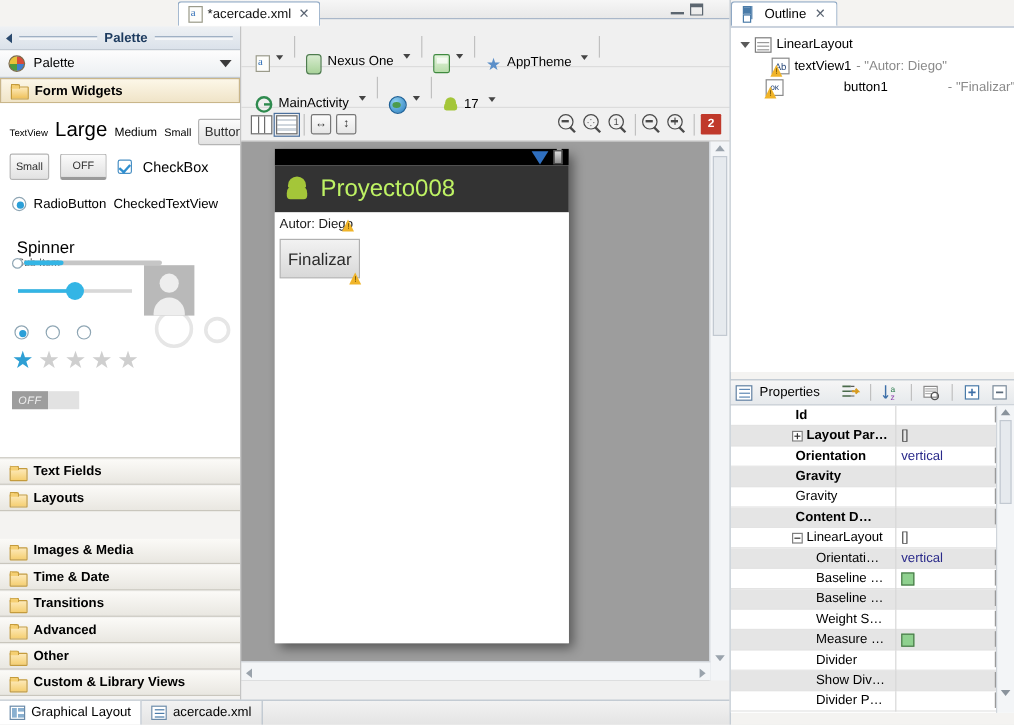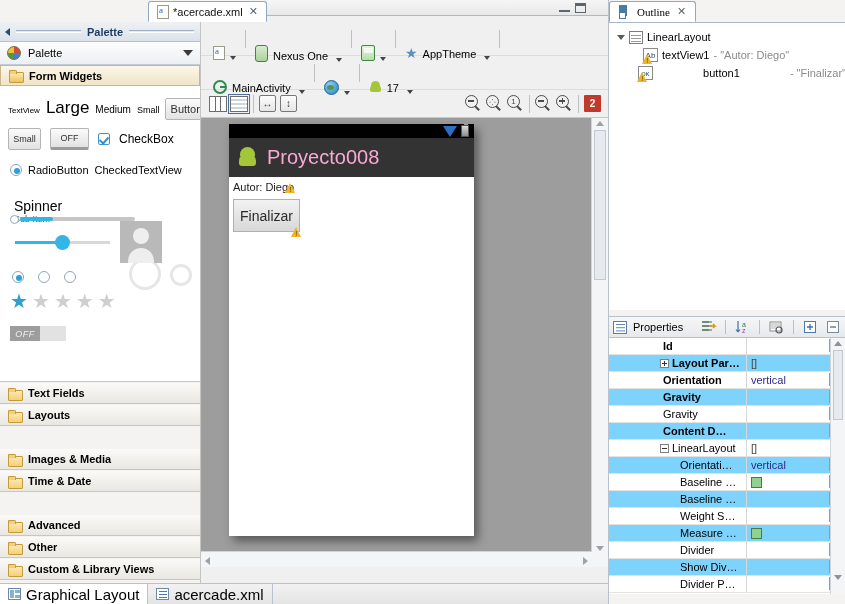--- a/index.html
+++ b/index.html
@@ -86,39 +86,39 @@
 
   .pbar{height:4px;background:#c6c6c6;border-radius:2px;position:relative;}
   .pbar i{position:absolute;left:0;top:0;height:4px;background:#33b5e5;border-radius:2px;}
   .seek{height:3px;background:#d8d8d8;position:relative;}
   .seek i{position:absolute;left:0;top:0;height:3px;background:#33b5e5;}
   .seek b{position:absolute;left:40px;top:-6px;width:15px;height:15px;border-radius:50%;background:#33b5e5;}
 
   
   .bottombar{position:absolute;left:0;bottom:0;width:608px;height:21px;
     background:linear-gradient(#f2f2f2,#e4e4e4);border-top:1px solid #b9c2cc;display:flex;align-items:flex-end;}
-  .btab{height:20px;display:flex;align-items:center;gap:5px;padding:0 8px;font-size:15px;border-right:1px solid #b9c2cc;}
+  .btab{height:20px;display:flex;align-items:center;gap:5px;padding:0 8px;font-size:11px;border-right:1px solid #b9c2cc;}
   .btab.active{background:#fff;}
   .bico{width:13px;height:12px;border:1px solid #6b8aa8;background:#fff;position:relative;flex:none;}
   .bico.g:before{content:"";position:absolute;left:1px;top:1px;width:4px;height:8px;background:#8ab0d0;}
   .bico.g:after{content:"";position:absolute;left:6px;top:1px;width:5px;height:3px;
     background:#8ab0d0;box-shadow:0 5px 0 #8ab0d0;}
   .bico.x:before{content:"";position:absolute;left:2px;top:2px;width:8px;height:1px;background:#4a7ba8;
     box-shadow:0 3px 0 #4a7ba8,0 6px 0 #4a7ba8;}
 
   
   .editor{position:absolute;left:200px;top:22px;width:408px;height:561px;background:#f0f0f0;
     border-left:1px solid #c4c4c4;}
   .tb1{position:absolute;left:0;top:0;width:408px;height:34px;display:flex;align-items:center;
     padding-left:8px;border-bottom:1px solid #dcdcdc;}
   .tb2{position:absolute;left:0;top:34px;width:408px;height:34px;display:flex;align-items:center;
     padding-left:8px;border-bottom:1px solid #dcdcdc;}
   .tb3{position:absolute;left:0;top:68px;width:408px;height:28px;display:flex;align-items:center;
     padding-left:8px;border-bottom:1px solid #c8c8c8;}
-  .tbtn{display:flex;align-items:flex-end;gap:5px;padding:2px 4px;border-radius:2px;font-size:11px;margin-top:29px;}
+  .tbtn{display:flex;align-items:flex-start;gap:5px;padding:2px 4px;border-radius:2px;font-size:11px;margin-top:29px;}
 
   .devico{width:13px;height:17px;border:1.5px solid #4e7c4e;border-radius:3px;
     background:linear-gradient(#d8ecd0,#a9d39a);flex:none;}
   .cfgico{width:14px;height:16px;border:1.5px solid #3f8a3f;border-radius:2px;
     background:linear-gradient(#e4f4dd,#b9ddab);flex:none;position:relative;}
   .cfgico:after{content:"";position:absolute;left:2px;top:2px;width:9px;height:5px;background:#fff;opacity:.7;}
   .staric{color:#5b8fc9;font-size:14px;line-height:14px;}
   .actico{width:14px;height:14px;border-radius:50%;border:2px solid #2f8b4f;position:relative;flex:none;}
   .actico:after{content:"";position:absolute;left:5px;top:4px;width:6px;height:2px;background:#2f8b4f;}
   .globe{width:15px;height:15px;border-radius:50%;background:radial-gradient(circle at 35% 30%,#8fd0f0,#2b7fc0);
@@ -156,40 +156,40 @@
   .statusbar{height:14px;background:#000;display:flex;align-items:center;justify-content:flex-end;gap:4px;padding-right:5px;}
   .sig{width:0;height:0;border-left:7px solid transparent;border-right:7px solid transparent;border-top:11px solid #2f6fbf;}
   .bat{width:8px;height:12px;background:linear-gradient(#dcdcdc,#8d8d8d);position:relative;border:1px solid #555;}
   .bat:before{content:"";position:absolute;left:2px;top:-3px;width:4px;height:2px;background:#9a9a9a;}
   .actionbar{height:39px;background:#333;display:flex;align-items:center;gap:9px;padding-left:8px;}
   .adroid{width:21px;height:21px;position:relative;flex:none;}
   .adroid:before{content:"";position:absolute;left:2px;top:6px;width:17px;height:13px;
      background:#a4c639;border-radius:8px 8px 3px 3px;}
   .adroid:after{content:"";position:absolute;left:3px;top:0px;width:15px;height:9px;
      background:#a4c639;border-radius:8px 8px 0 0;}
-  .apptitle{color:#f9a8d4;font-size:20px;}
+  .apptitle{color:#bef264;font-size:20px;}
   .pvbody{background:#fff;height:359px;position:relative;padding:4px 0 0 4px;}
   .tvtext{font-size:11px;color:#1c1c1c;display:inline-block;position:relative;}
   .finbtn{margin-top:6px;display:inline-flex;align-items:center;justify-content:center;
      width:67px;height:33px;background:linear-gradient(#f2f2f2,#d8d8d8);border:1px solid #b0b0b0;
      font-size:14px;color:#2a2a2a;position:relative;}
   .warn{position:absolute;width:11px;height:10px;}
   .warn:before{content:"";position:absolute;left:0;top:0;width:0;height:0;
      border-left:5.5px solid transparent;border-right:5.5px solid transparent;border-bottom:10px solid #f0b429;}
   .warn:after{content:"!";position:absolute;left:4.3px;top:2.5px;font-size:7px;color:#5a4000;line-height:7px;}
 
   .vscroll{position:absolute;right:0;top:96px;width:17px;height:449px;background:#f3f5f7;border-left:1px solid #cfd4da;}
   .hscroll{position:absolute;left:0;bottom:16px;width:391px;height:16px;background:#f3f5f7;border-top:1px solid #cfd4da;}
   .sbthumb{background:#e6eaee;border:1px solid #c2c9d1;}
 
   
   .rightcol{position:absolute;left:608px;top:0;width:237px;height:604px;background:#f4f3f1;
     border-left:1px solid #b9c2cc;}
   .otab{position:absolute;left:0;top:1px;height:21px;display:flex;align-items:center;gap:5px;
-    padding:0 9px;background:#fff;border:1px solid #8fa8c4;border-bottom:1px solid #fff;border-radius:3px 3px 0 0;font-family:Liberation Serif, serif;}
+    padding:0 9px;background:#fff;border:1px solid #8fa8c4;border-bottom:1px solid #fff;border-radius:3px 3px 0 0;}
   .outico{width:13px;height:13px;position:relative;flex:none;}
   .outico:before{content:"";position:absolute;left:0;top:0;width:5px;height:5px;border:1.4px solid #4a7ba8;
     box-shadow:0 7px 0 #4a7ba8 inset;}
   .outico:after{content:"";position:absolute;left:0;top:7px;width:5px;height:5px;border:1.4px solid #4a7ba8;}
   .outlines{position:absolute;left:7px;top:1px;width:6px;height:11px;}
 
   .outbody{position:absolute;left:0;top:22px;width:237px;height:288px;background:#fff;
     border-top:1px solid #a9b7c9;padding-top:5px;}
   .trow{height:18px;display:flex;align-items:center;gap:4px;font-size:11px;padding-left:8px;}
   .texp{width:0;height:0;border-left:5px solid #5a5a5a;border-top:4px solid transparent;
@@ -208,21 +208,21 @@
     background:linear-gradient(#f6f6f6,#e6e9ec);border-top:1px solid #b9c2cc;border-bottom:1px solid #b9c2cc;
     display:flex;align-items:center;gap:6px;padding:0 4px;}
   .propico{width:14px;height:13px;border:1px solid #5f7fa0;background:#fff;position:relative;flex:none;}
   .propico:before{content:"";position:absolute;left:1.5px;top:2px;width:9px;height:1.4px;background:#5f89b5;
     box-shadow:0 3.2px 0 #5f89b5,0 6.4px 0 #5f89b5;}
   .ptitle{font-size:11px;}
   .pibtn{width:17px;height:16px;position:relative;flex:none;}
 
   .proptable{position:absolute;left:0;top:338px;width:237px;height:256px;background:#fff;overflow:hidden;}
   .prow{display:flex;height:17px;border-bottom:1px solid #e3e3e3;align-items:center;}
-  .prow.alt{background:#7dd3fc;}
+  .prow.alt{background:#e5e5e5;}
   .pname{width:90px;flex:none;display:flex;align-items:center;gap:3px;padding-left:6px;
     font-size:11px;border-right:1px solid #d8d8d8;height:17px;overflow:hidden;white-space:nowrap;margin-left:48px;}
   .pname.b{font-weight:bold;}
   .pval{flex:1;display:flex;align-items:center;padding-left:4px;font-size:11px;color:#2a2a8a;
     position:relative;height:17px;overflow:hidden;}
   .pval.plain{color:#444;}
   .pdots{position:absolute;right:3px;top:1.5px;width:14px;height:13px;border:1px solid #9a9a9a;
     background:linear-gradient(#fdfdfd,#e8e8e8);display:flex;align-items:center;justify-content:center;
     font-size:9px;color:#333;letter-spacing:-1px;line-height:9px;}
   .pplus{width:9px;height:9px;border:1px solid #7f7f7f;background:#fff;position:relative;flex:none;margin-left:-3px;}
@@ -343,20 +343,24 @@
       <span>Layouts</span>
     </div>
     <div class="grp" style="top:449px;">
       <span class="folder"></span>
       <span>Images &amp; Media</span>
     </div>
     <div class="grp" style="top:471px;">
       <span class="folder"></span>
       <span>Time &amp; Date</span>
     </div>
+    <div class="grp" style="top:493px;">
+      <span class="folder"></span>
+      <span>Transitions</span>
+    </div>
     <div class="grp" style="top:537px;">
       <span class="folder"></span>
       <span>Other</span>
     </div>
     <div class="grp" style="top:515px;">
       <span class="folder"></span>
       <span>Advanced</span>
     </div>
     <div class="grp" style="top:559px;">
       <span class="folder"></span>

